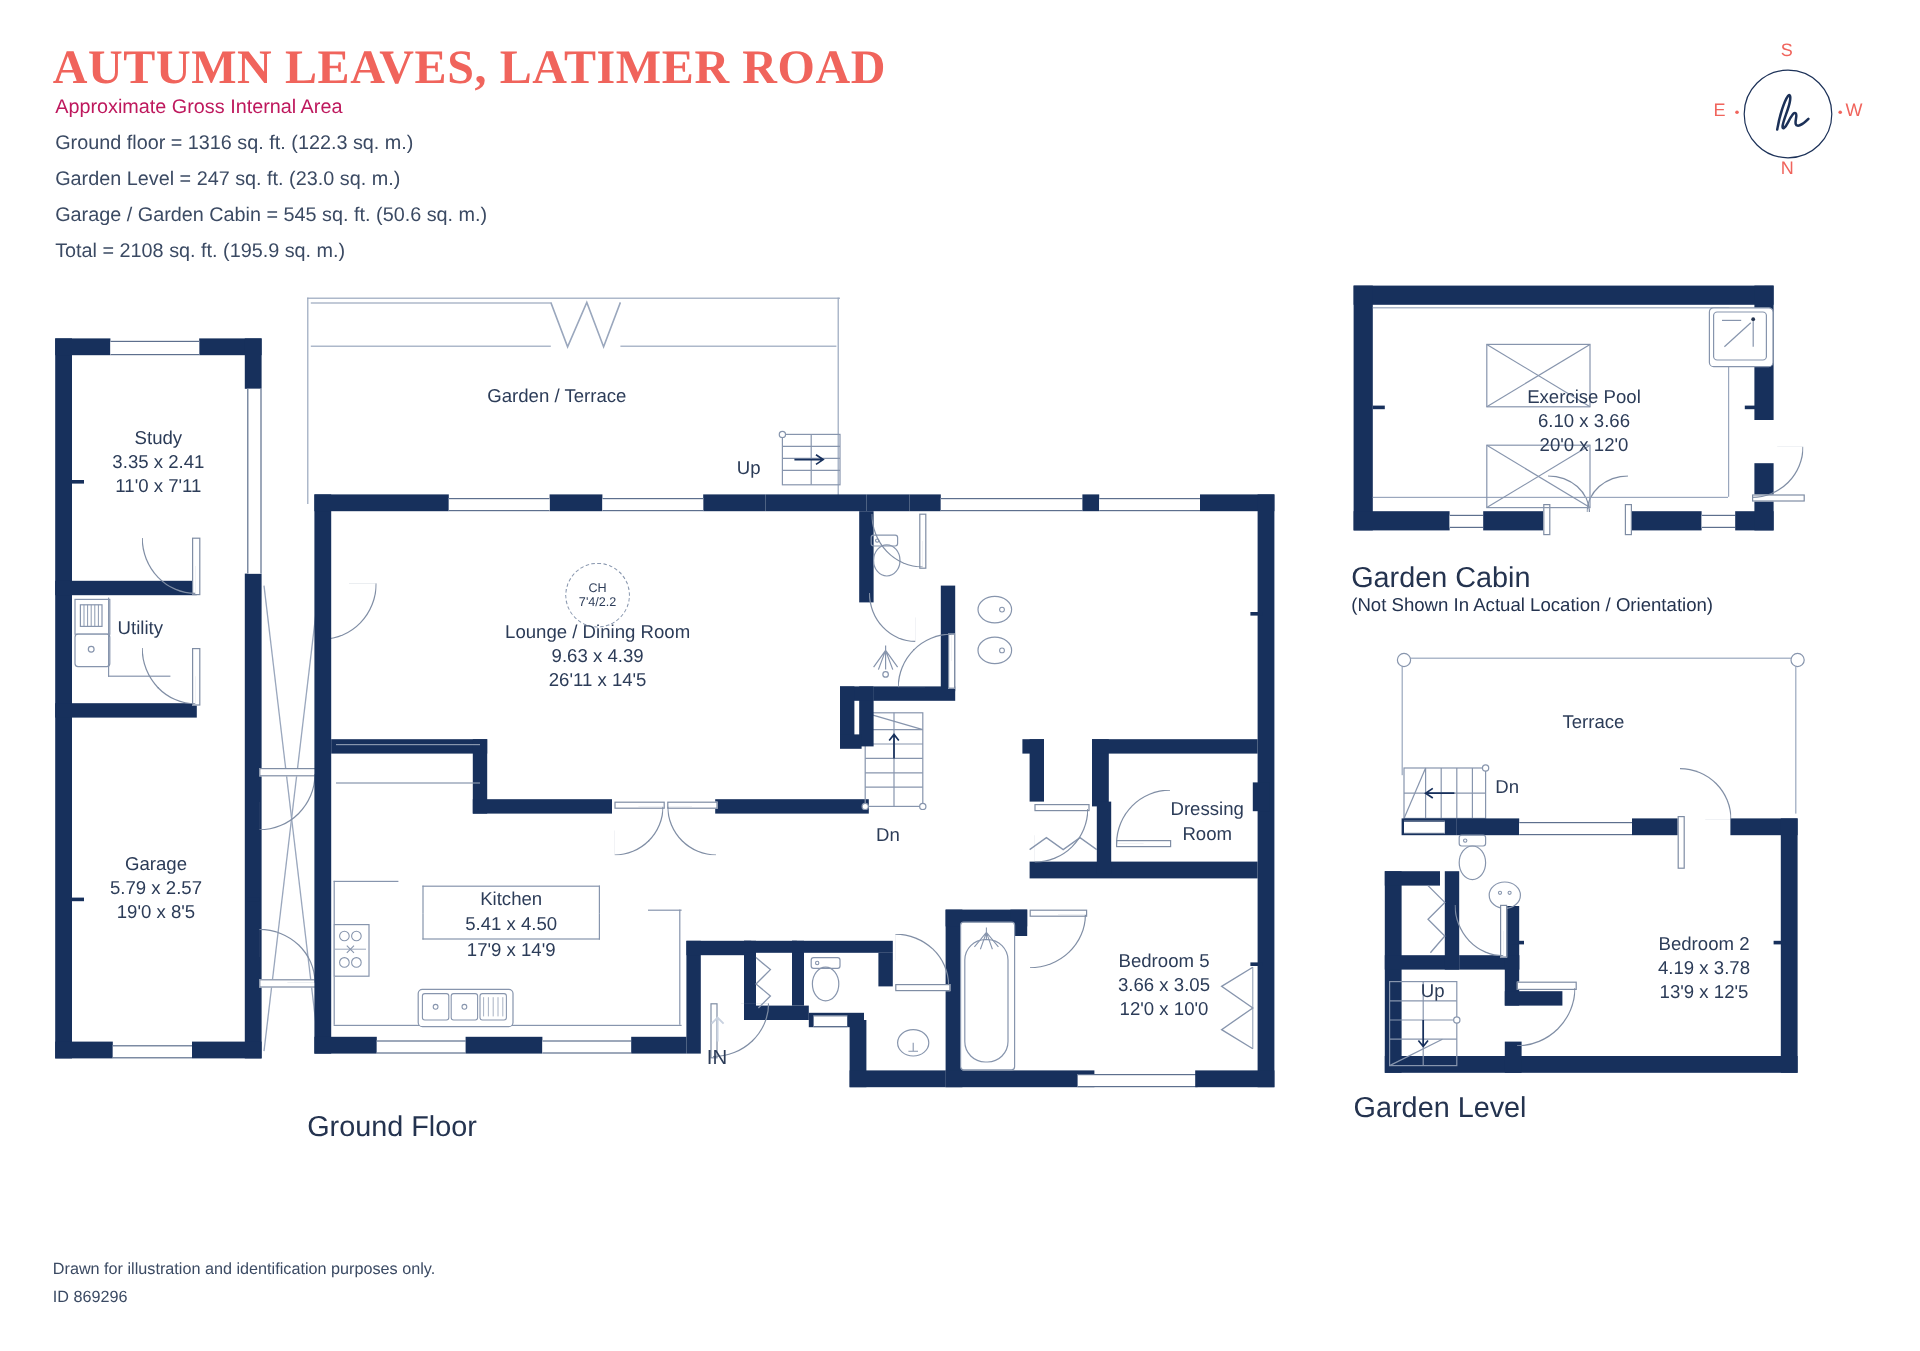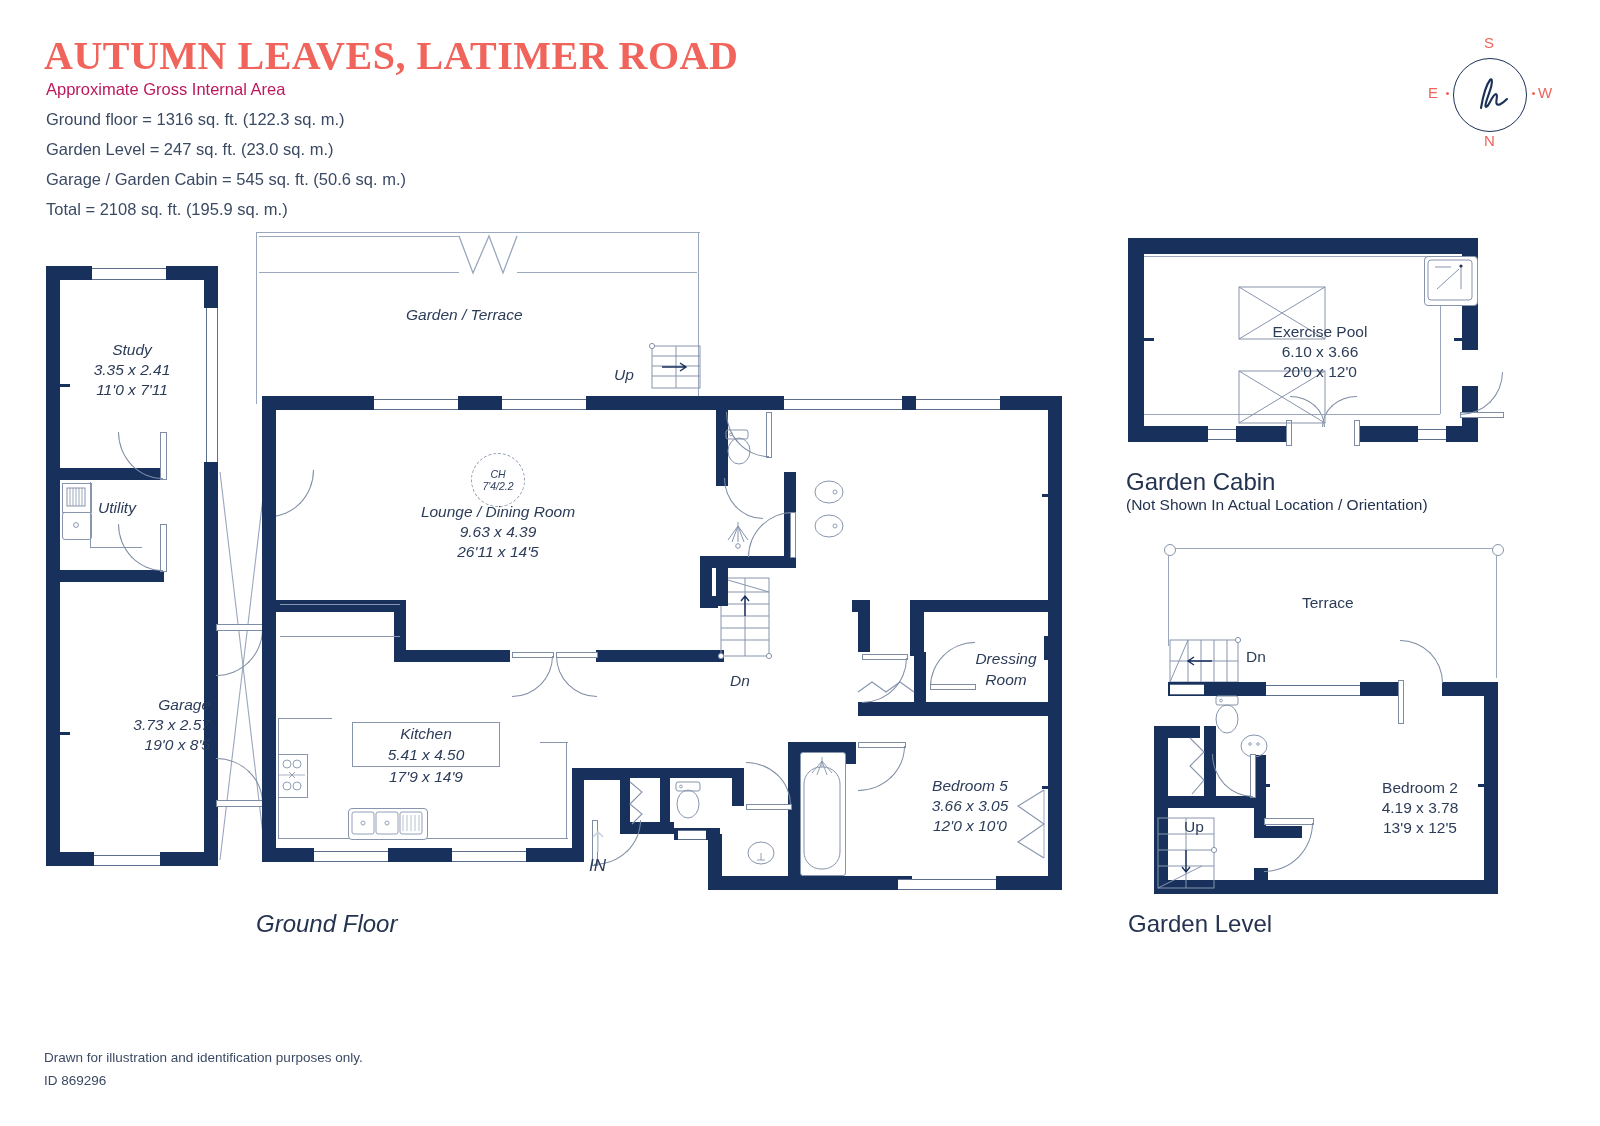--- a/index.html
+++ b/index.html
@@ -96,21 +96,21 @@
   <div class="lbl" style="left:114px;top:54px;">W</div>
   <div class="dot" style="left:22px;top:62px;"></div>
   <div class="dot" style="left:108px;top:62px;"></div>
   <div class="mono">
     <svg width="44" height="44" viewBox="0 0 44 44">
       <path d="M10 34 C12 22, 16 10, 19 6 C20.5 4, 21.5 6, 20.5 11 C19.5 17, 15 26, 14.5 31 C14.2 34.5, 16.5 33, 19 28 C21.5 23, 24 19, 25.5 20.5 C27 22, 24.5 27, 25.5 29.5 C26.6 32.3, 31 30, 36 25" fill="none" stroke="#1c3158" stroke-width="2.1" stroke-linecap="round"></path>
     </svg>
   </div>
 </div>
 
-<div class="plan" id="ground" style="left:0;top:0;width:1100px;height:960px;font-style:italic;">
+<div class="plan" id="ground" style="left:0;top:16px;width:1100px;height:960px;">
 
   <div class="thin2 abs" style="left:256px;top:232px;width:444px;height:1.4px;"></div>
   <div class="thin2 abs" style="left:256px;top:232px;width:1.4px;height:172px;"></div>
   <div class="thin2 abs" style="left:698px;top:232px;width:1.4px;height:172px;"></div>
   <div class="thin2 abs" style="left:259px;top:236px;width:200px;height:1.2px;"></div>
   <div class="thin2 abs" style="left:259px;top:272px;width:200px;height:1.2px;"></div>
   <div class="thin2 abs" style="left:517px;top:272px;width:180px;height:1.2px;"></div>
   <div class="abs" style="left:455px;top:233px;width:70px;height:45px;">
     <svg width="70" height="45" viewBox="0 0 70 45">
       <polyline points="4,3 18,40 34,3 48,40 62,3" fill="none" stroke="#9aa7bd" stroke-width="1.3"></polyline>
@@ -173,23 +173,23 @@
   <div class="wall" style="left:46px;top:852px;width:48px;height:14px;"></div>
   <div class="wall" style="left:160px;top:852px;width:58px;height:14px;"></div>
   <div class="win" style="left:94px;top:855px;width:66px;height:9px;"></div>
 
   <div class="room-lab" style="left:58px;top:340px;width:148px;">
     <span class="nm">Study</span>
     <span class="d1">3.35 x 2.41</span>
     <span class="d2">11'0 x 7'11</span>
   </div>
 
-  <div class="room-lab" style="left:50px;top:695px;width:160px;text-align:right;">
+  <div class="room-lab" style="left:50px;top:695px;width:160px;">
     <span class="nm">Garage</span>
-    <span class="d1">3.73 x 2.57</span>
+    <span class="d1">5.79 x 2.57</span>
     <span class="d2">19'0 x 8'5</span>
   </div>
 
   <div class="abs" style="left:214px;top:468px;width:60px;height:400px;">
     <svg width="60" height="400" viewBox="0 0 60 400">
       <line x1="6" y1="4" x2="52" y2="392" stroke="#9aa7bd" stroke-width="1.1"></line>
       <line x1="52" y1="4" x2="6" y2="392" stroke="#9aa7bd" stroke-width="1.1"></line>
     </svg>
   </div>
 

